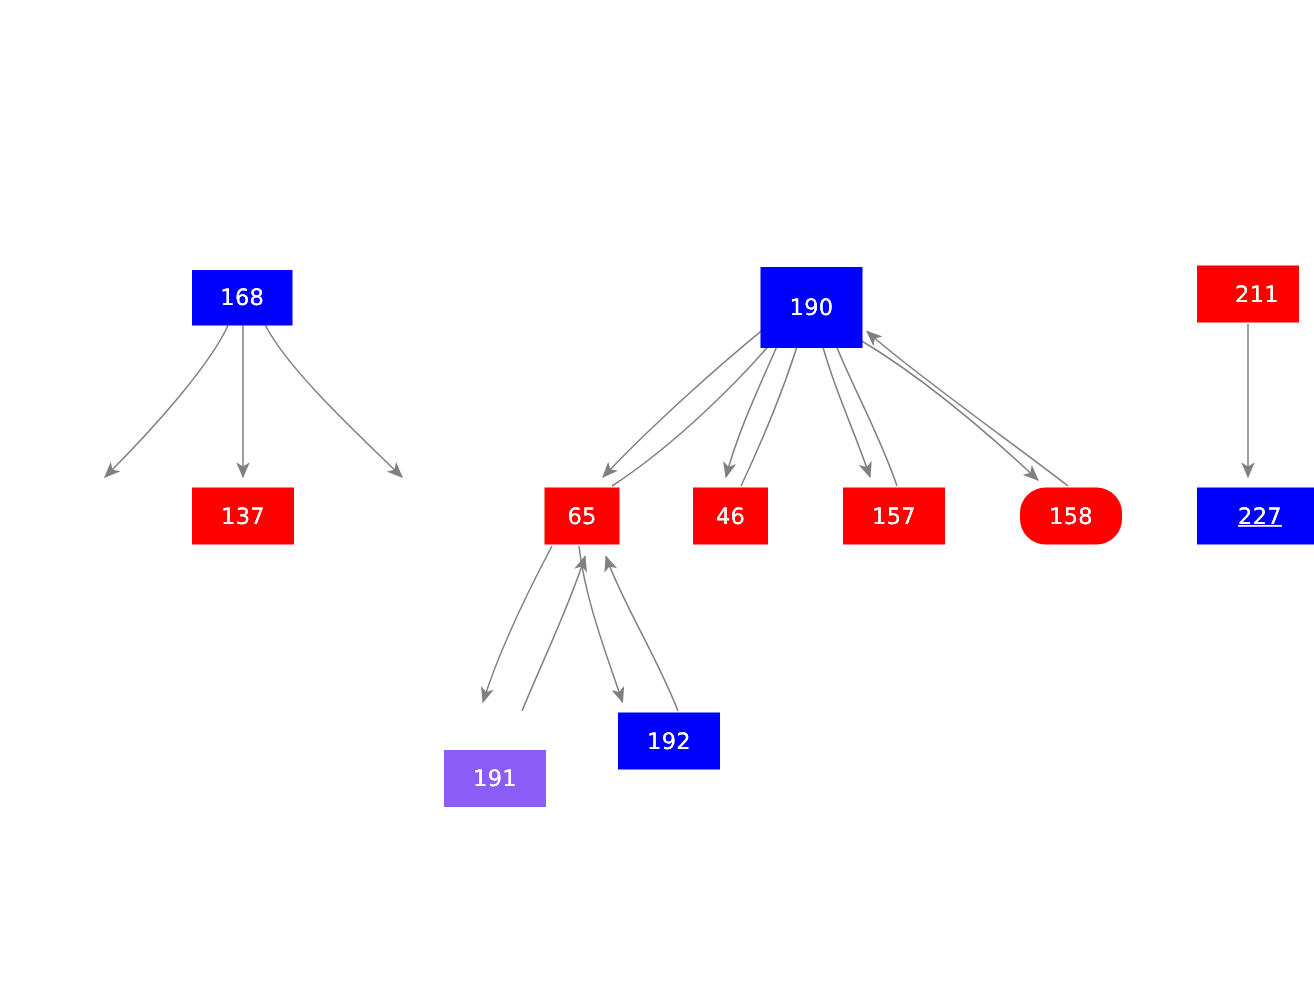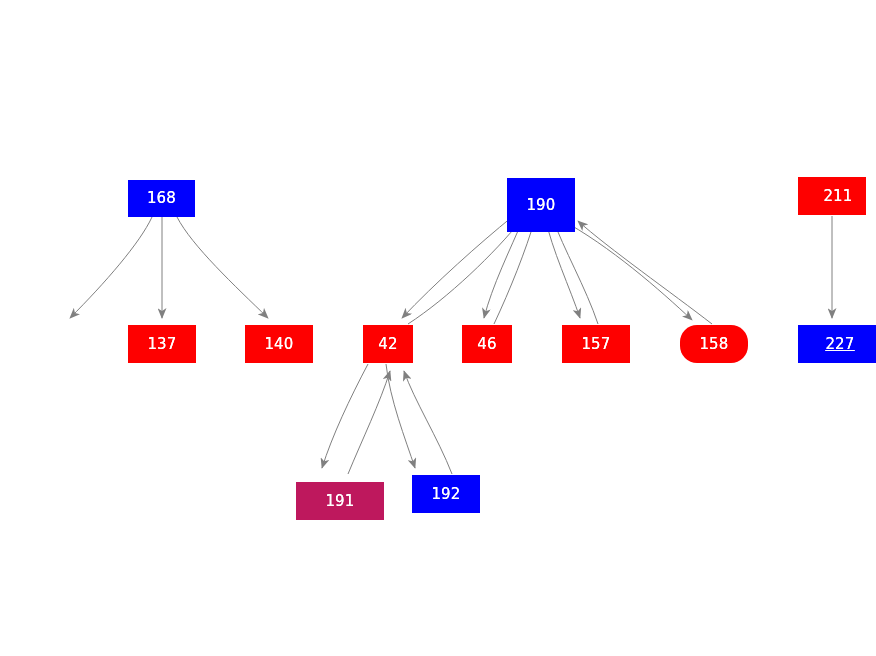--- a/index.html
+++ b/index.html
@@ -102,45 +102,42 @@
 
     <div class="node" style="left:798px; top:159px; width:68px; height:38px; background:#fe0000;padding-left:12px;">
       <span class="node-label">211</span>
     </div>
 
 
     <div class="node" style="left:128px; top:307px; width:68px; height:38px; background:#fe0000;">
       <span class="node-label">137</span>
     </div>
 
-    <div class="node" style="left:245px; top:307px; width:68px; height:38px; background:#fe0000;">
-      <span class="node-label">140</span>
-    </div>
 
     <div class="node" style="left:363px; top:307px; width:50px; height:38px; background:#fe0000;">
-      <span class="node-label">42</span>
+      <span class="node-label">65</span>
     </div>
 
     <div class="node" style="left:462px; top:307px; width:50px; height:38px; background:#fe0000;">
       <span class="node-label">46</span>
     </div>
 
     <div class="node" style="left:562px; top:307px; width:68px; height:38px; background:#fe0000;">
       <span class="node-label">157</span>
     </div>
 
     <div class="node" style="left:680px; top:307px; width:68px; height:38px; background:#fe0000;border-radius:17px;">
       <span class="node-label">158</span>
     </div>
 
     <div class="node" style="left:798px; top:307px; width:84px; height:38px; background:#0000fe;text-decoration:underline;">
       <span class="node-label">227</span>
     </div>
 
-    <div class="node" style="left:296px; top:464px; width:88px; height:38px; background:#be185d;">
+    <div class="node" style="left:296px; top:482px; width:68px; height:38px; background:#8b5cf6;">
       <span class="node-label">191</span>
     </div>
 
     <div class="node" style="left:412px; top:457px; width:68px; height:38px; background:#0000fe;">
       <span class="node-label">192</span>
     </div>
 
   </div>
 </div>
 

